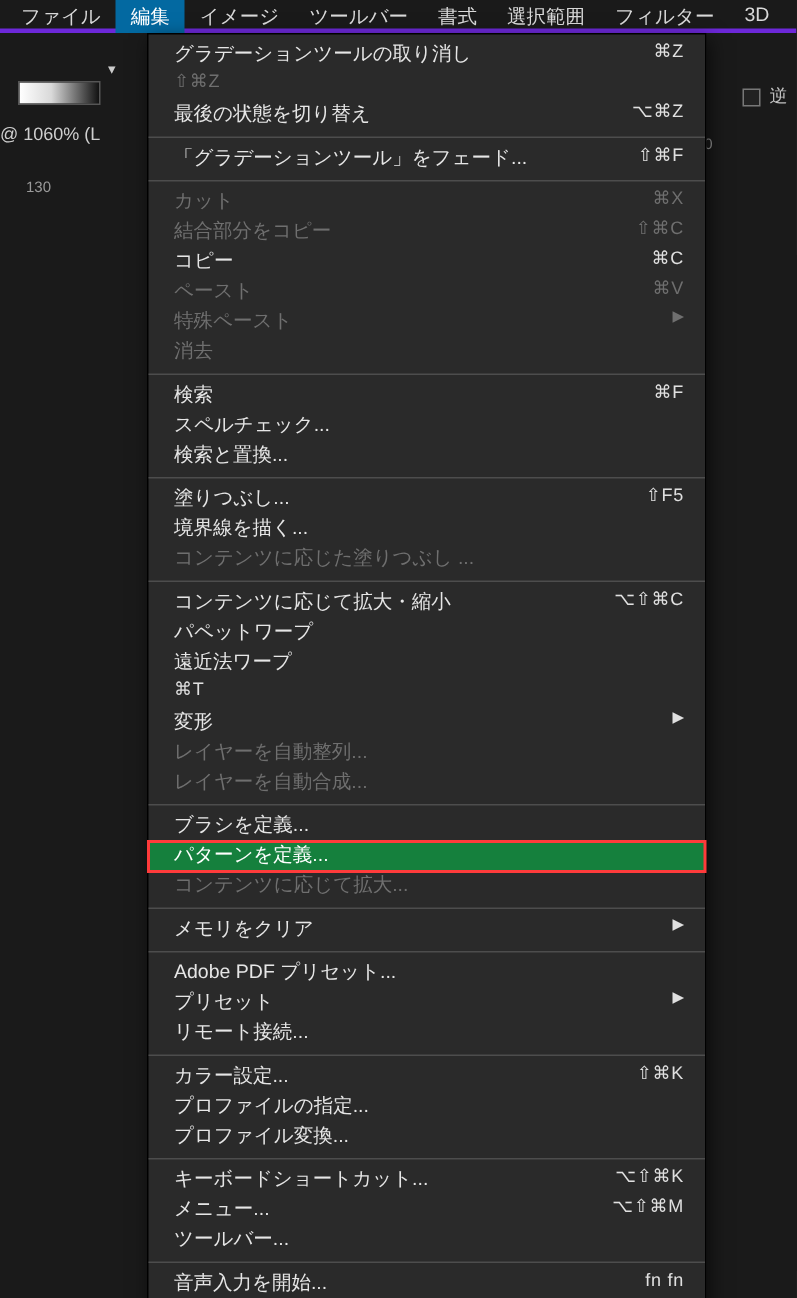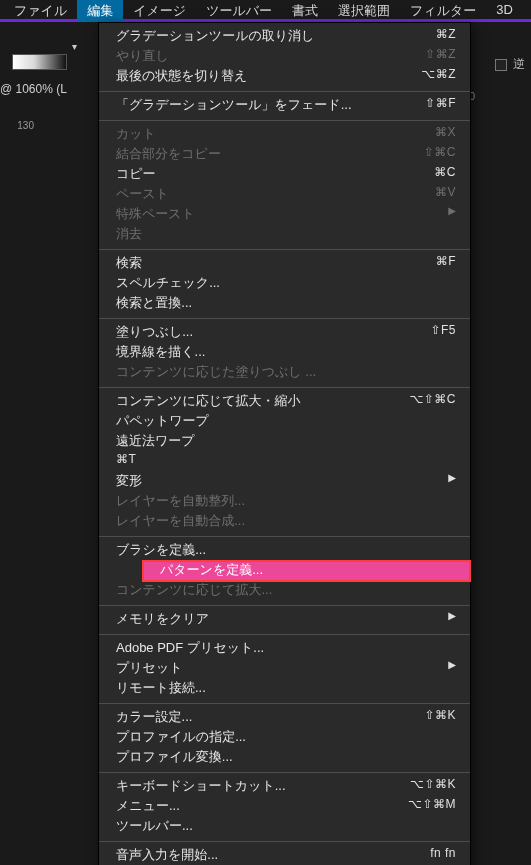--- a/index.html
+++ b/index.html
@@ -104,25 +104,24 @@
   .menu .item .lbl { flex: 1; }
   .menu .item .sc { color: #e0e0e0; font-size: 12px; letter-spacing: 0.5px; }
   .menu .item .sub {
     font-size: 10px;
     color: #e0e0e0;
   }
   .menu .item.disabled .lbl,
   .menu .item.disabled .sc,
   .menu .item.disabled .sub { color: #6f6f6f; }
   .menu .item.highlight-framed {
-    background: #ec4899;
+    background: #15803d;
     color: #fff;
     outline: 2px solid #ff3b3b;
     outline-offset: -1px;
-    margin-left: 44px;
   }
   .menu .first { margin-top:4px; }
   .menu .last { margin-bottom:4px; }
 </style>
 </head>
 <body>
 
 <div class="menubar" id="menubar">
     <div class="mitem">ファイル</div>
     <div class="mitem active">編集</div>
@@ -153,21 +152,20 @@
   </div>
   <div class="ruler2">50</div>
 </div>
 
 <div class="menu" id="menu">
     <div class="item first">
       <span class="lbl">グラデーションツールの取り消し</span>
       <span class="sc">⌘Z</span>
     </div>
     <div class="item disabled">
-      <span class="lbl">やり直し</span>
       <span class="sc">⇧⌘Z</span>
     </div>
     <div class="item">
       <span class="lbl">最後の状態を切り替え</span>
       <span class="sc">⌥⌘Z</span>
     </div>
     <div class="sep"></div>
     <div class="item">
       <span class="lbl">「グラデーションツール」をフェード...</span>
       <span class="sc">⇧⌘F</span>

